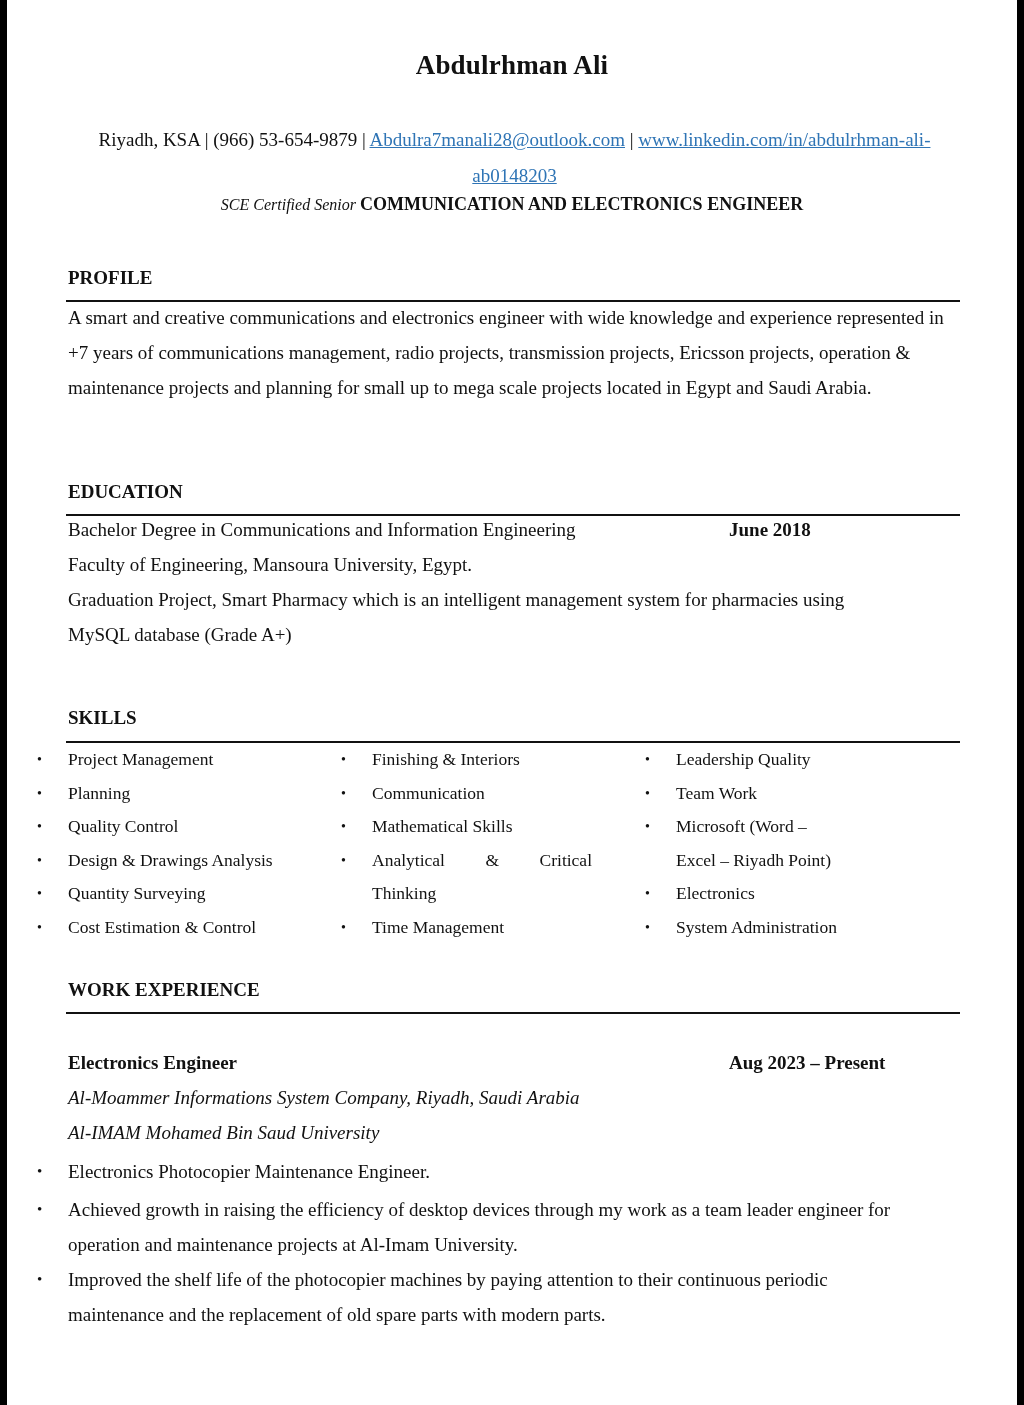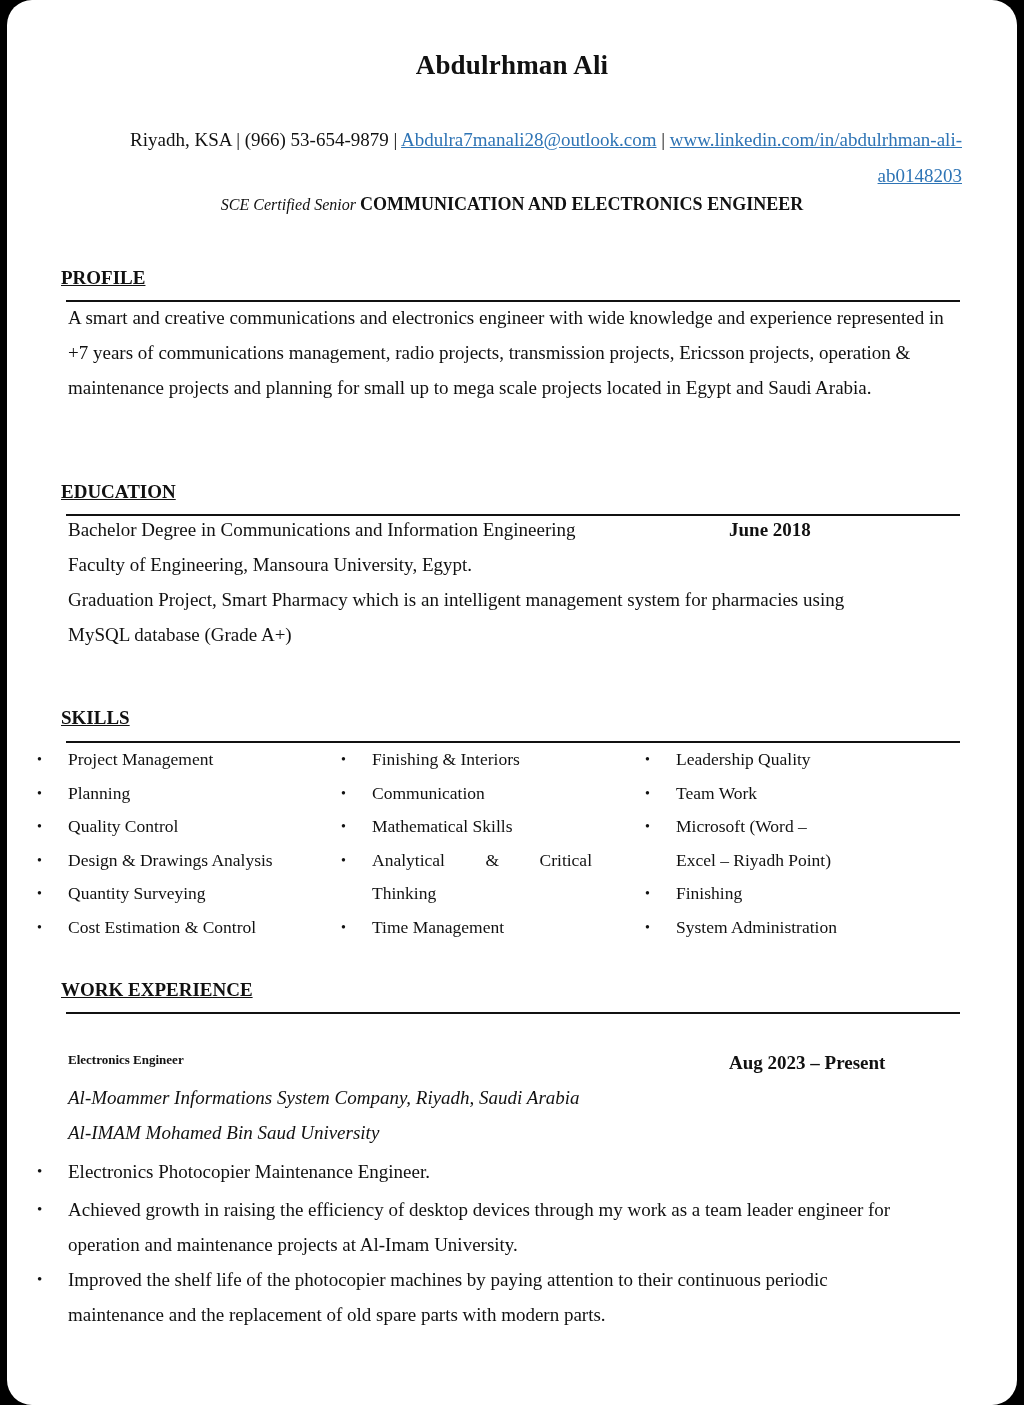--- a/index.html
+++ b/index.html
@@ -4,39 +4,38 @@
   <style>
     html, body { margin: 0; padding: 0; }
     body {
       width: 1024px; height: 1405px; background: #000;
       font-family: "Liberation Serif", "DejaVu Serif", serif;
       color: #111; overflow: hidden;
     }
     .page {
       position: absolute; left: 7px; top: 0; width: 1010px; height: 1405px;
       background: #fff;
-      border-radius: 25px;
     }
     .name {
       position: absolute; left: 0; right: 0; top: 50px;
       text-align: center; font-weight: bold; font-size: 27px; letter-spacing: 0.2px;
     }
     .contact {
       position: absolute; left: 60px; right: 55px; top: 122px;
-      text-align: right; font-size: 19px; line-height: 36px;
+      text-align: center; font-size: 19px; line-height: 36px;
     }
     .contact a { color: #2e74b5; text-decoration: underline; }
     .headline {
       position: absolute; left: 0; right: 0; top: 194px; text-align: center;
     }
     .headline .cert { font-style: italic; font-size: 16px; }
     .headline .role { font-weight: bold; font-size: 18px; }
 
     .sec-title {
-      position: absolute; left: 54px; font-weight: bold; font-size: 19px; text-decoration: underline;
+      position: absolute; left: 61px; font-weight: bold; font-size: 19px;
     }
     .rule {
       position: absolute; left: 59px; width: 894px; height: 0;
       border-top: 2.5px solid #111;
     }
     .para {
       position: absolute; left: 61px; width: 880px;
       font-size: 19px; line-height: 35px;
     }
     .line { position: absolute; left: 61px; font-size: 19px; white-space: nowrap; }
@@ -45,21 +44,21 @@
     .skills-col { position: absolute; top: 743px; width: 290px; }
     .skill {
       position: relative; font-size: 17.5px; line-height: 33.5px; padding-left: 61px;
     }
     .skill .bullet {
       position: absolute; left: 30px; top: 0; font-size: 14px;
     }
     .skill.cont { padding-left: 61px; }
     .just { display: flex; justify-content: space-between; width: 220px; }
 
-    .job-title { position: absolute; left: 61px; top: 1052px; font-weight: bold; font-size: 13px; }
+    .job-title { position: absolute; left: 61px; top: 1052px; font-weight: bold; font-size: 19px; }
     .italic-line { position: absolute; left: 61px; font-style: italic; font-size: 19px; white-space: nowrap; }
     .bullets { position: absolute; left: 61px; top: 1154px; width: 890px; }
     .bl {
       position: relative; padding-left: 61px; font-size: 19px; line-height: 35px;
     }
     .bl .bullet { position: absolute; left: 30px; top: 0; font-size: 15px; }
   </style>
 </head>
 <body>
 
@@ -114,21 +113,21 @@
     </div>
     <div class="skill cont">Thinking</div>
     <div class="skill"><span class="bullet">•</span><span>Time Management</span></div>
   </div>
 
   <div class="skills-col" style="left:608px; width:330px">
     <div class="skill"><span class="bullet">•</span><span>Leadership Quality</span></div>
     <div class="skill"><span class="bullet">•</span><span>Team Work</span></div>
     <div class="skill"><span class="bullet">•</span><span>Microsoft (Word –</span></div>
     <div class="skill cont">Excel – Riyadh Point)</div>
-    <div class="skill"><span class="bullet">•</span><span>Finishing</span></div>
+    <div class="skill"><span class="bullet">•</span><span>Electronics</span></div>
     <div class="skill"><span class="bullet">•</span><span>System Administration</span></div>
   </div>
 
   <div class="sec-title" style="top:979px">WORK EXPERIENCE</div>
   <div class="rule" style="top:1012px"></div>
 
   <div class="job-title">Electronics Engineer</div>
   <div class="date-right" style="left:722px; top:1052px">Aug 2023 – Present</div>
   <div class="italic-line" style="top:1087px">Al-Moammer Informations System Company, Riyadh, Saudi Arabia</div>
   <div class="italic-line" style="top:1122px">Al-IMAM Mohamed Bin Saud University</div>

